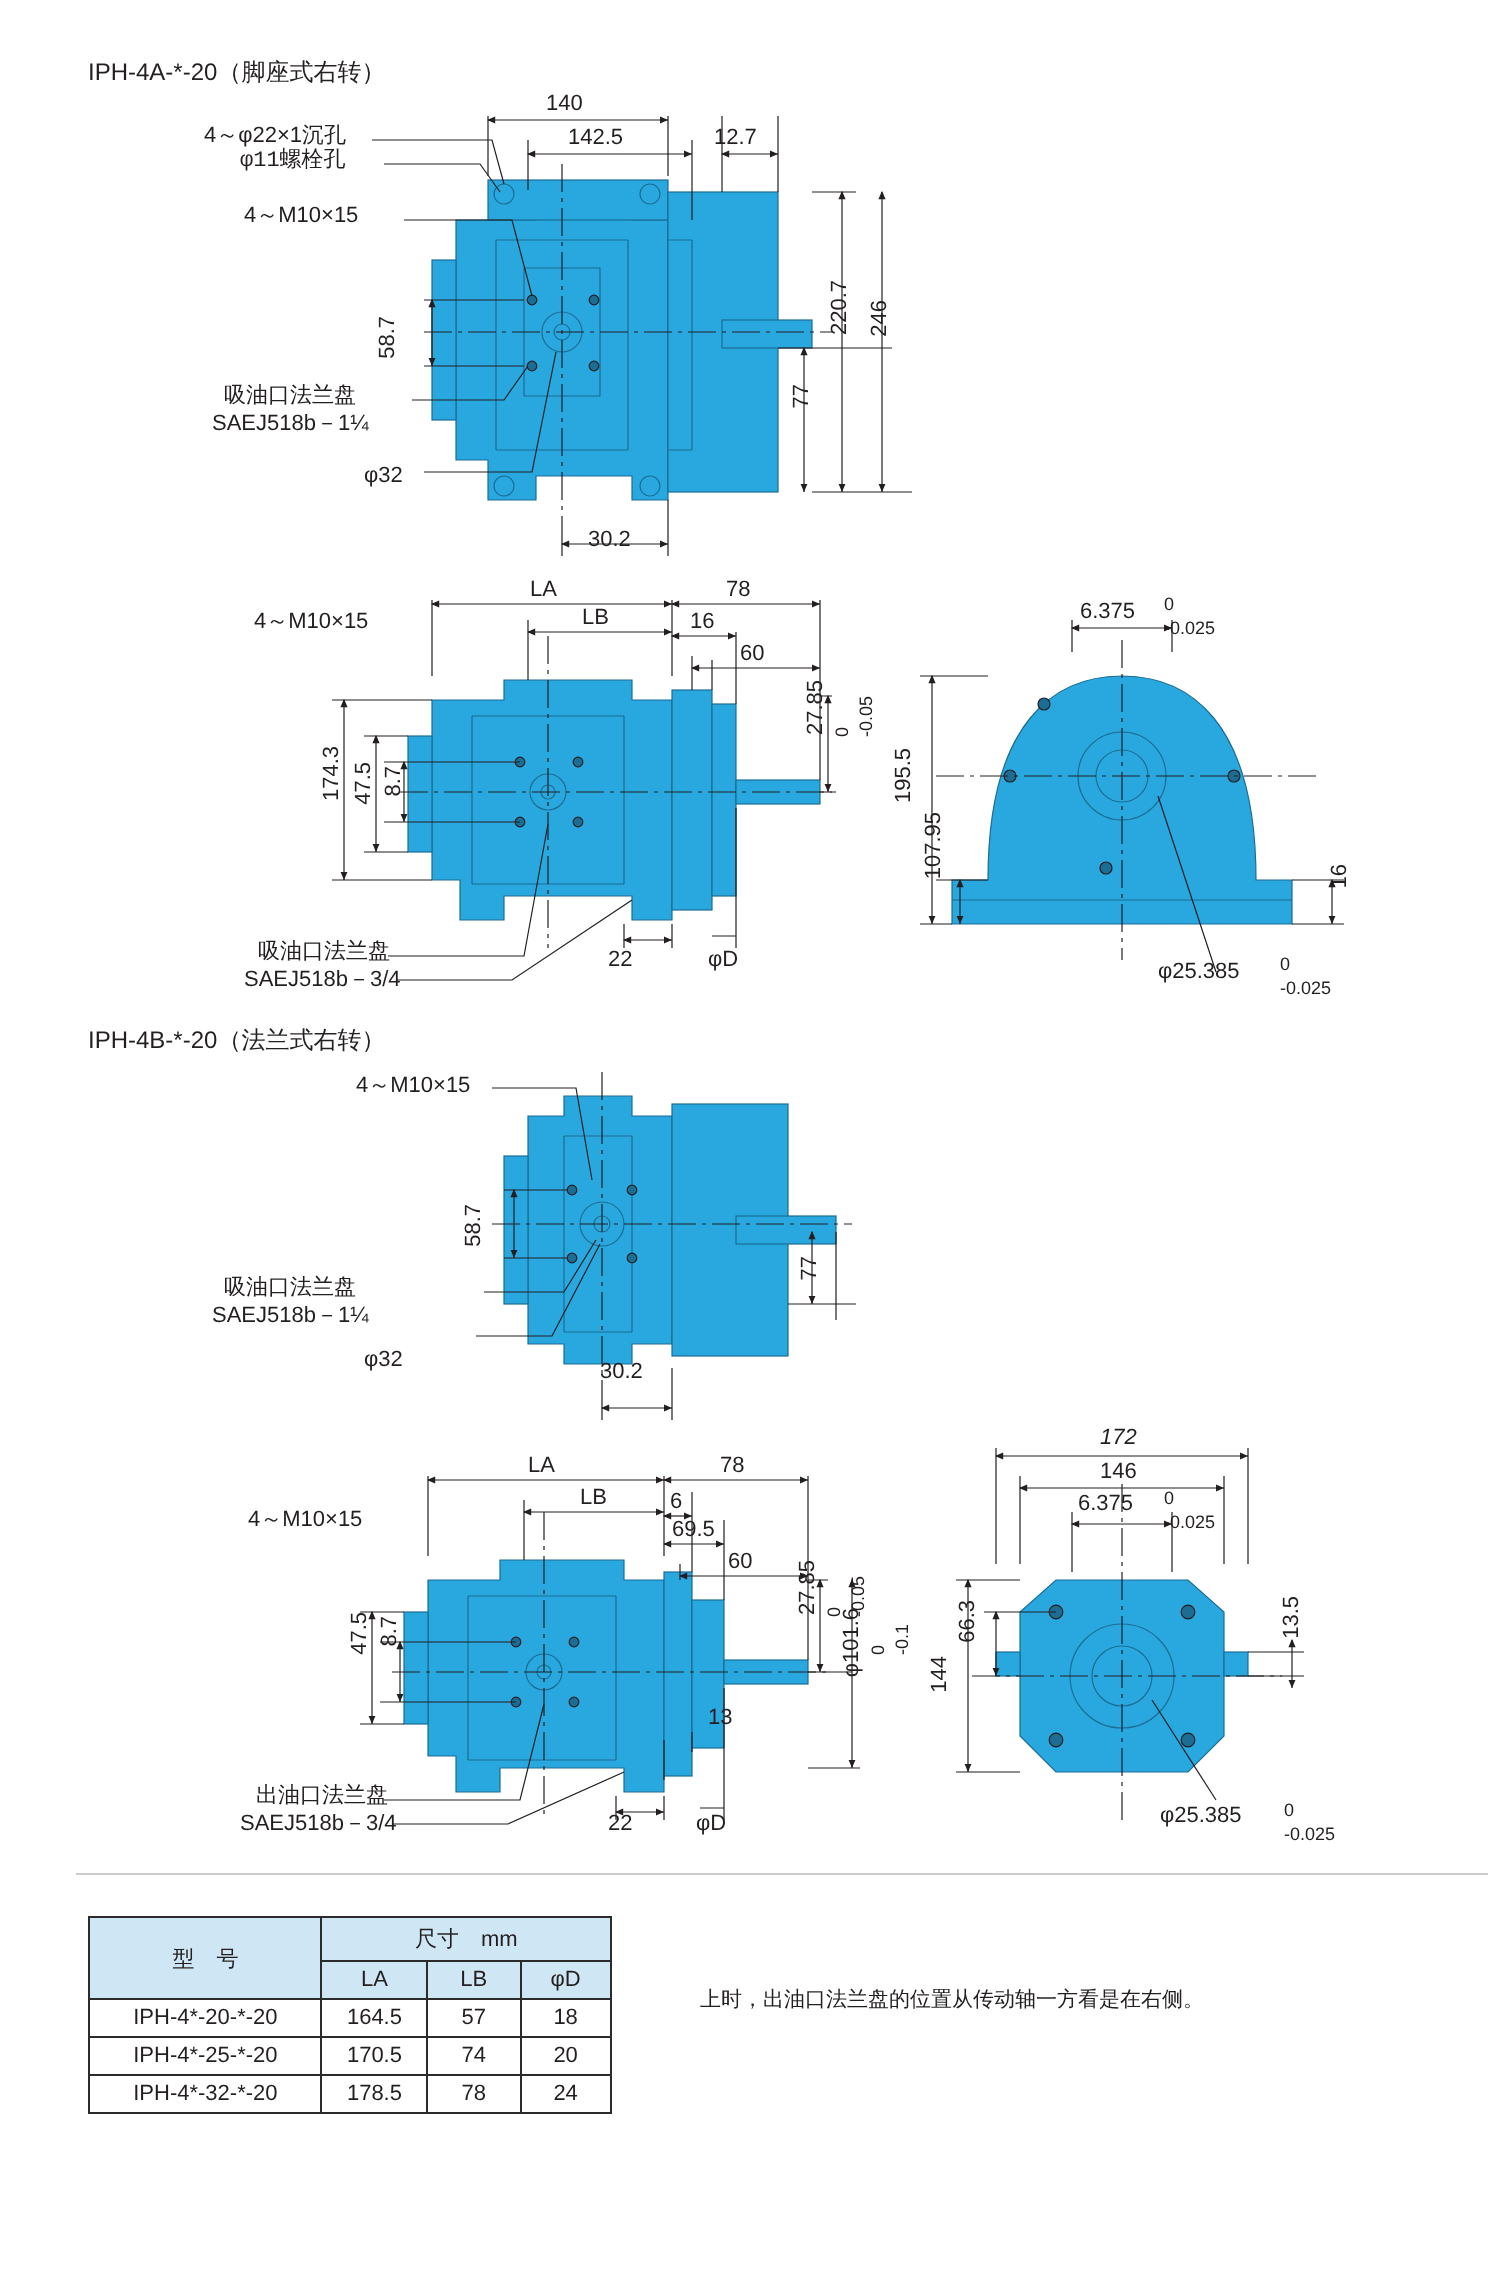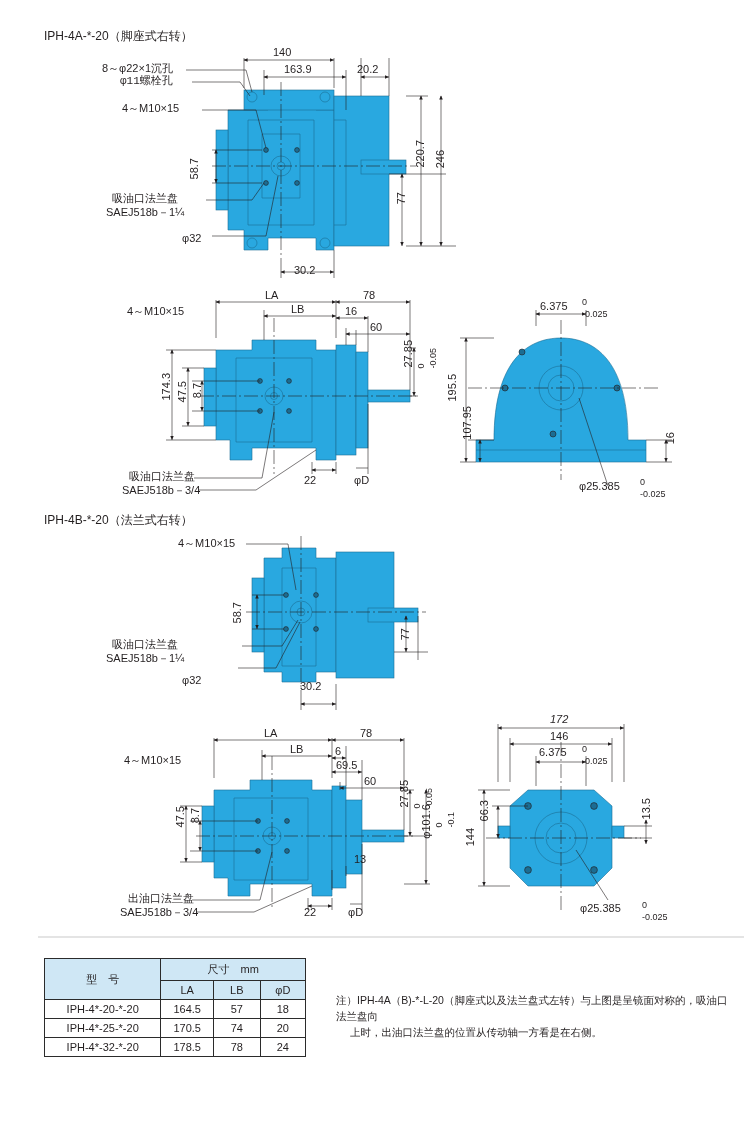--- a/index.html
+++ b/index.html
@@ -267,29 +267,29 @@
     </g>
   </svg>
 
   <div class="edge-mark" style="top:158px;height:26px;"></div>
   <div class="edge-mark" style="top:190px;height:26px;"></div>
 
   <div class="title" style="left:28px;top:28px;">IPH-4A-*-20（脚座式右转）</div>
   <div class="title" style="left:28px;top:512px;">IPH-4B-*-20（法兰式右转）</div>
 
   <div class="lbl" style="left:257px;top:46px;">140</div>
-  <div class="lbl" style="left:268px;top:63px;">163.9</div>
-  <div class="lbl" style="left:341px;top:63px;">20.2</div>
+  <div class="lbl" style="left:268px;top:63px;">142.5</div>
+  <div class="lbl" style="left:341px;top:63px;">12.7</div>
   <div class="lbl vert" style="left:398px;top:140px;">220.7</div>
   <div class="lbl vert" style="left:418px;top:150px;">246</div>
   <div class="lbl vert" style="left:379px;top:192px;">77</div>
   <div class="lbl vert" style="left:172px;top:158px;">58.7</div>
   <div class="lbl" style="left:278px;top:264px;">30.2</div>
   <div class="lbl" style="left:166px;top:232px;">φ32</div>
-  <div class="lbl" style="left:86px;top:62px;">8～φ22×1沉孔</div>
+  <div class="lbl" style="left:86px;top:62px;">4～φ22×1沉孔</div>
   <div class="lbl" style="left:104px;top:75px;font-family:Liberation Mono, monospace;">φ11螺栓孔</div>
   <div class="lbl" style="left:106px;top:102px;">4～M10×15</div>
   <div class="lbl" style="left:96px;top:192px;">吸油口法兰盘</div>
   <div class="lbl" style="left:90px;top:206px;">SAEJ518b－1¼</div>
 
   <div class="lbl" style="left:249px;top:289px;">LA</div>
   <div class="lbl" style="left:275px;top:303px;">LB</div>
   <div class="lbl" style="left:347px;top:289px;">78</div>
   <div class="lbl" style="left:329px;top:305px;">16</div>
   <div class="lbl" style="left:354px;top:321px;">60</div>
@@ -375,17 +375,16 @@
     <tr>
       <td>IPH-4*-32-*-20</td>
       <td>178.5</td>
       <td>78</td>
       <td>24</td>
     </tr>
   </tbody>
     </table>
 
   <div class="note" style="left:320px;top:992px;width:400px;">
-    <div>注）IPH-4A（B)-*-L-20（脚座式以及法兰盘式左转）与上图是呈镜面对称的，吸油口法兰盘向</div>
     <div style="padding-left:14px;">上时，出油口法兰盘的位置从传动轴一方看是在右侧。</div>
   </div>
 
 </div>
 
 </body></html>

